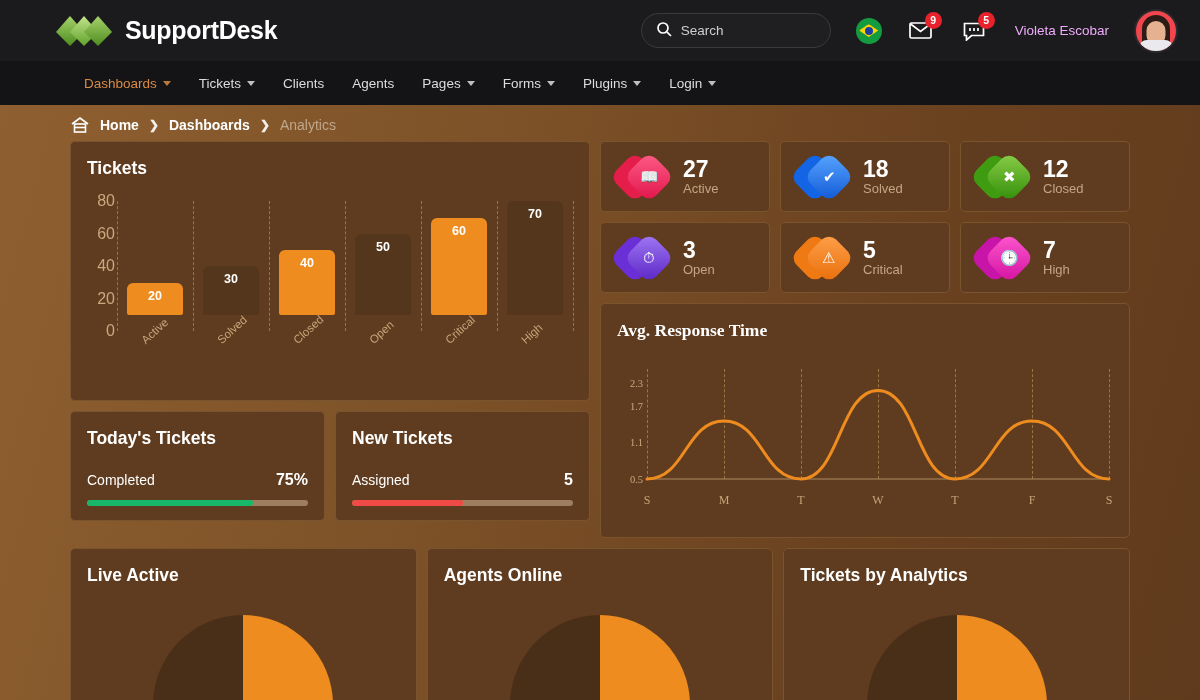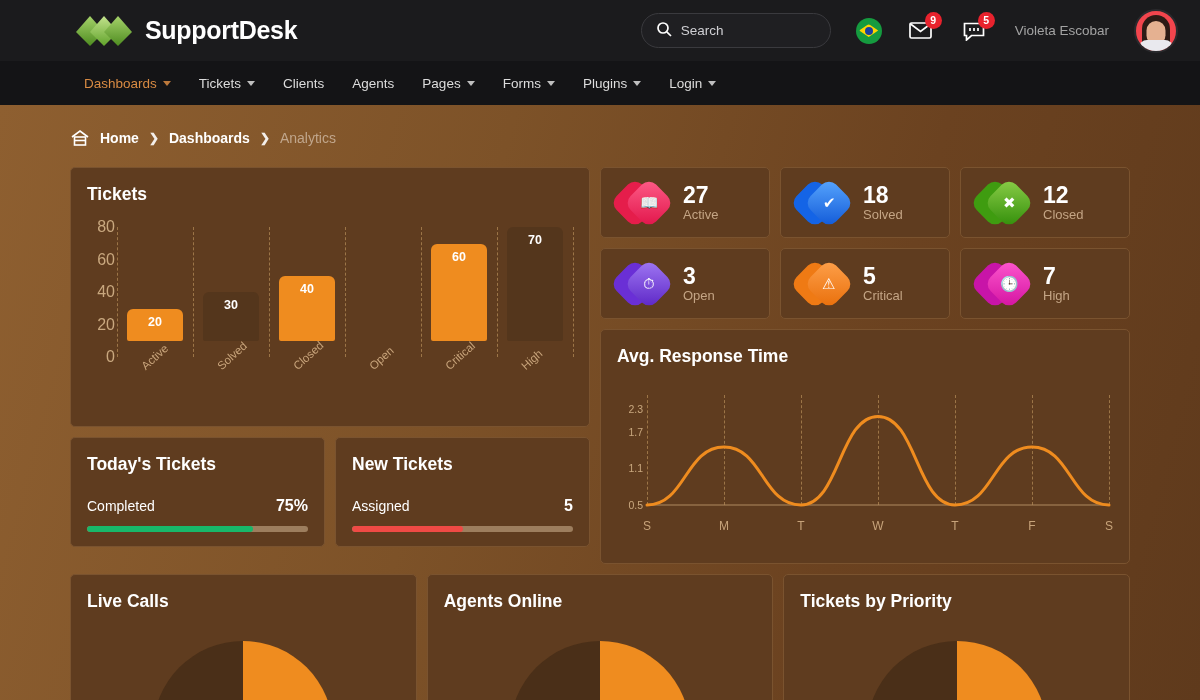--- a/index.html
+++ b/index.html
@@ -6,21 +6,21 @@
   html, body {
     width: 1200px; height: 700px; overflow: hidden;
     font-family: "Liberation Sans", sans-serif;
     background: #141416;
   }
   .app { width: 1200px; height: 700px; position: relative; display: flex; flex-direction: column; }
 
   
   .topbar {
     height: 61px; background: #1b1b1d; flex: 0 0 61px;
-    display: flex; align-items: center; padding: 0 22px 0 76px; position: relative; z-index: 20;
+    display: flex; align-items: center; padding: 0 22px 0 56px; position: relative; z-index: 20;
   }
   .logo-wrap { display: flex; align-items: center; gap: 13px; }
   .logo-mark { width: 56px; height: 34px; position: relative; }
   .logo-text { color: #fff; font-size: 25px; font-weight: bold; letter-spacing: -.3px; }
 
   .topbar-right { margin-left: auto; display: flex; align-items: center; gap: 25px; }
   .search-box {
     width: 190px; height: 35px; border-radius: 18px; border: 1px solid #3a3a3e;
     background: #1f1f22; display: flex; align-items: center; gap: 9px; padding: 0 14px;
   }
@@ -28,21 +28,21 @@
   .flag { width: 26px; height: 26px; border-radius: 50%; background:#159b3f; position: relative; overflow:hidden; }
   .flag .rhomb { position:absolute; left:50%; top:50%; width:19px; height:13px; transform:translate(-50%,-50%) rotate(0deg); background:#ffd400; clip-path: polygon(50% 0, 100% 50%, 50% 100%, 0 50%); }
   .flag .circ { position:absolute; left:50%; top:50%; width:8px; height:8px; border-radius:50%; transform:translate(-50%,-50%); background:#1b3fa0; }
 
   .icon-btn { position: relative; width: 28px; height: 28px; display:flex; align-items:center; justify-content:center; }
   .badge {
     position: absolute; top: -5px; right: -7px; min-width: 17px; height: 17px; border-radius: 9px;
     background: #e8222d; color: #fff; font-size: 10.5px; font-weight: bold;
     display: flex; align-items: center; justify-content: center; padding: 0 4px;
   }
-  .user-name { color: #a3a3a3; font-size: 13.5px; margin-left: 2px; }
+  .user-name { color: #f0abfc; font-size: 13.5px; margin-left: 2px; }
   .avatar {
     width: 44px; height: 44px; border-radius: 50%; background: #f2454d;
     overflow: hidden; position: relative; border: 2px solid #2a2a2d; flex: 0 0 44px;
   }
   .av-hair { position:absolute; left:50%; top:4px; transform:translateX(-50%); width:28px; height:40px; border-radius:14px 14px 6px 6px; background:#2d1b15; }
   .av-face { position:absolute; left:50%; top:10px; transform:translateX(-50%); width:19px; height:23px; border-radius:10px 10px 9px 9px; background:#e5b191; }
   .av-body { position:absolute; left:50%; bottom:0; transform:translateX(-50%); width:34px; height:11px; border-radius:8px 8px 0 0; background:#e9e9ee; }
 
   
   .navbar {
@@ -55,21 +55,21 @@
   }
   .nav-item.active { color: #d98b43; }
   .caret { width:0; height:0; border-left:4px solid transparent; border-right:4px solid transparent; border-top:5px solid currentColor; opacity:.85; }
 
   
   .page {
     flex: 1 1 auto; position: relative; overflow: hidden;
     background: linear-gradient(105deg, #8e5f30 0%, #7d5228 38%, #6b4220 70%, #5f3a1c 100%);
     padding: 0 70px;
   }
-  .breadcrumb { height: 62px; display: flex; align-items: center; gap: 10px; padding-top: 4px; }
+  .breadcrumb { height: 36px; display: flex; align-items: center; gap: 10px; padding-top: 4px; }
   .bc-home-icon { width:20px; height:18px; position:relative; }
   .bc-link { color:#fff; font-size:14px; font-weight:bold; }
   .bc-sep { color:#fff; font-size:12px; font-weight:bold; opacity:.9; }
   .bc-current { color: #c0a68c; font-size:14px; }
 
   .grid { display: flex; gap: 10px; }
   .col-left { width: 520px; flex: 0 0 520px; }
   .col-right { flex: 1 1 auto; }
 
   .card {
@@ -107,21 +107,21 @@
   .dia-back, .dia-front {
     position: absolute; width: 36px; height: 36px; border-radius: 10px; transform: rotate(45deg);
   }
   .dia-back { left: 0; top: 5px; }
   .dia-front { left: 14px; top: 5px; display:flex; align-items:center; justify-content:center; }
   .dia-glyph { transform: rotate(-45deg); color: #fff; display:flex; align-items:center; justify-content:center; }
   .stat-num { color: #fff; font-size: 23px; font-weight: bold; line-height: 1.05; }
   .stat-lbl { color: #c4a585; font-size: 13px; }
 
   
-  .line-card { height: 235px; margin-top: 10px; }
+  .line-card { height: 235px; margin-top: 10px; font-family: Liberation Serif, serif; }
   .line-area { position: relative; margin: 18px 16px 0 16px; height: 170px; }
   .line-y { position: absolute; left: 0; top: 10px; width: 26px; height: 110px; }
   .line-ylab { position: absolute; right: 0; color: #c9a87f; font-size: 10.5px; transform: translateY(-50%); }
   .line-plot { position: absolute; left: 30px; right: 0; top: 10px; height: 110px; }
   .line-vgrid { position:absolute; top:0; bottom:0; width:0; border-left:1px dashed #9c7547; }
   .line-xlab { position: absolute; top: 124px; color: #c7a37a; font-size: 12px; transform: translateX(-50%); }
 
   
   .prog-row { display: flex; gap: 10px; margin-top: 10px; }
   .prog-card { flex: 1 1 0; height: 110px; }
@@ -283,20 +283,23 @@
                 </div>
                 <div class="cat" style="left: 22px;">Active</div>
                 <div class="bar even" style="left: 86px; height: 48.75px; background: rgb(84, 54, 28);">
                   <span class="bar-val">30</span>
                 </div>
                 <div class="cat" style="left: 98px;">Solved</div>
                 <div class="bar odd" style="left: 162px; height: 65px; background: rgb(239, 140, 31);">
                   <span class="bar-val">40</span>
                 </div>
                 <div class="cat" style="left: 174px;">Closed</div>
+                <div class="bar even" style="left: 238px; height: 81.25px; background: rgb(84, 54, 28);">
+                  <span class="bar-val">50</span>
+                </div>
                 <div class="cat" style="left: 250px;">Open</div>
                 <div class="bar odd" style="left: 314px; height: 97.5px; background: rgb(239, 140, 31);">
                   <span class="bar-val">60</span>
                 </div>
                 <div class="cat" style="left: 326px;">Critical</div>
                 <div class="bar even" style="left: 390px; height: 113.75px; background: rgb(84, 54, 28);">
                   <span class="bar-val">70</span>
                 </div>
                 <div class="cat" style="left: 402px;">High</div>
               </div>
@@ -437,35 +440,35 @@
                   <path d="M 0 110 C 38.5 110, 38.5 51.94444444444444, 77 51.94444444444444 C 115.5 51.94444444444444, 115.5 110, 154 110 C 192.5 110, 192.5 21.388888888888886, 231 21.388888888888886 C 269.5 21.388888888888886, 269.5 110, 308 110 C 346.5 110, 346.5 51.94444444444444, 385 51.94444444444444 C 423.5 51.94444444444444, 423.5 110, 462 110" fill="none" stroke="#ef8c1f" stroke-width="3" stroke-linecap="round"></path>
                 </svg>
               </div>
           </div>
         </div>
       </div>
     </div>
 
     <div class="pie-row" id="pie-row">
         <div class="card pie-card">
-          <div class="card-title">Live Calls</div>
+          <div class="card-title">Live Active</div>
           <div class="pie-wrap"><svg width="180" height="180" viewBox="0 0 180 180">
               <path d="M90,90 L90,0 A90,90 0 0,0 90,180 Z" fill="#4a2f18"></path>
               <path d="M90,90 L90,180 A90,90 0 0,0 90,0 Z" fill="#ef8c1f"></path>
             </svg></div>
         </div>
         <div class="card pie-card">
           <div class="card-title">Agents Online</div>
           <div class="pie-wrap"><svg width="180" height="180" viewBox="0 0 180 180">
               <path d="M90,90 L90,0 A90,90 0 0,0 90,180 Z" fill="#4a2f18"></path>
               <path d="M90,90 L90,180 A90,90 0 0,0 90,0 Z" fill="#ef8c1f"></path>
             </svg></div>
         </div>
         <div class="card pie-card">
-          <div class="card-title">Tickets by Priority</div>
+          <div class="card-title">Tickets by Analytics</div>
           <div class="pie-wrap"><svg width="180" height="180" viewBox="0 0 180 180">
               <path d="M90,90 L90,0 A90,90 0 0,0 90,180 Z" fill="#4a2f18"></path>
               <path d="M90,90 L90,180 A90,90 0 0,0 90,0 Z" fill="#ef8c1f"></path>
             </svg></div>
         </div>
       </div>
 
   </div>
 </div>
 

